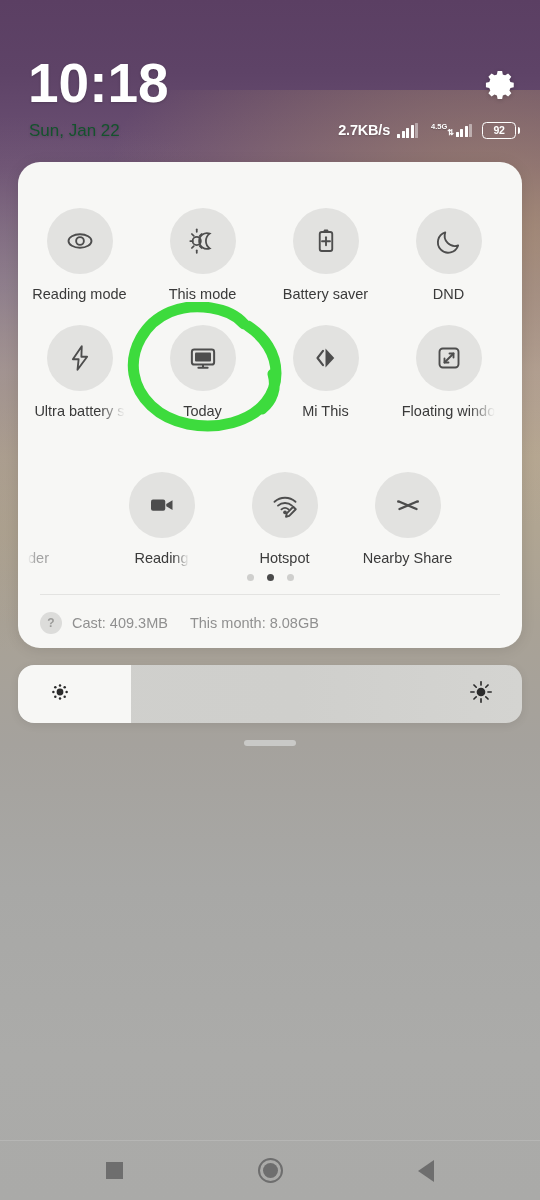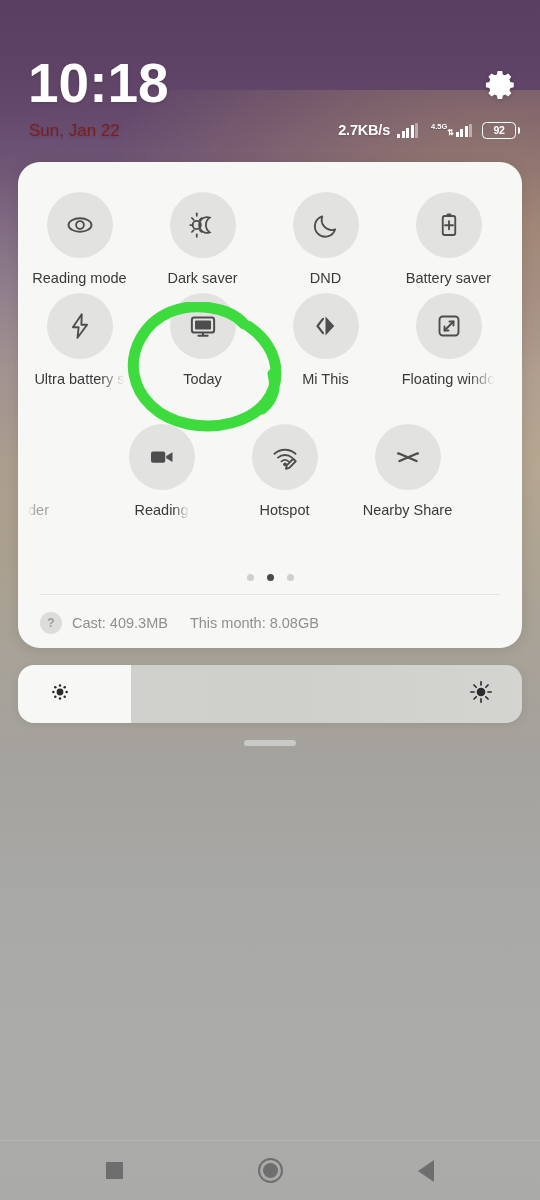--- a/index.html
+++ b/index.html
@@ -40,21 +40,21 @@
   #header{ position:absolute; left:0; right:0; top:0; height:162px; }
 
   #clock{
     position:absolute; left:28px; top:54px;
     font-size:55px; line-height:58px; font-weight:700; color:#ffffff;
     letter-spacing:0px;
     text-shadow:0 1px 3px rgba(0,0,0,.18);
   }
   #date{
     position:absolute; left:29px; top:121px;
-    font-size:17px; color:#7f1d1d; font-weight:400;
+    font-size:17px; color:#14532d; font-weight:400;
     text-shadow:0 1px 3px rgba(0,0,0,.18);
   }
 
   #gear-btn{
     position:absolute; right:22px; top:68px; width:34px; height:34px;
   }
   #gear-btn svg{ display:block; filter:drop-shadow(0 1px 2px rgba(0,0,0,.2)); }
 
   #status-right{
     position:absolute; right:20px; top:119px;
@@ -88,21 +88,21 @@
 
   
   #qs-panel{
     position:absolute; left:18px; top:162px; width:504px; height:486px;
     background:#f7f7f5; border-radius:22px;
     box-shadow:0 2px 14px rgba(0,0,0,.10);
     overflow:hidden;
   }
   #qs-grid{ position:absolute; left:0; top:0; width:100%; }
 
-  .qs-row{ display:flex; height:131px; align-items:flex-start; }
+  .qs-row{ display:flex; height:131px; align-items:flex-start;margin-top:16px; }
   .qs-row.row1{ padding-top:30px; }
   .qs-row.row2{ height:131px; }
   .qs-row.row3{ height:131px; }
 
   .qs-tile{
     flex:0 0 123px; width:123px;
     display:flex; flex-direction:column; align-items:center;
   }
   .qs-circle{
     width:66px; height:66px; border-radius:50%;
@@ -272,42 +272,42 @@
               <line x1="1.8" y1="12" x2="3.8" y2="12"></line>
               <line x1="3.1" y1="6.4" x2="4.6" y2="7.9"></line>
               <line x1="3.1" y1="17.6" x2="4.6" y2="16.1"></line>
               <line x1="10.9" y1="6.4" x2="9.4" y2="7.9"></line>
               <line x1="10.9" y1="17.6" x2="9.4" y2="16.1"></line>
             </g>
             <circle cx="7" cy="12" r="3.3" fill="none" stroke="#4d4d4d" stroke-width="1.4"></circle>
             <path d="M18.6 6.1a6.3 6.3 0 1 0 0 11.8 7.2 7.2 0 0 1 0-11.8z" fill="none" stroke="#4d4d4d" stroke-width="1.4" transform="translate(-1.2,0)"></path>
           </svg>
         </div>
-        <div class="qs-label">Dark saver</div>
-      </div>
-
-      <div class="qs-tile">
-        <div class="qs-circle">
-          <svg width="30" height="30" viewBox="0 0 24 24">
-            <path d="M19.3 15.6A8.2 8.2 0 0 1 9 5.1a8.3 8.3 0 1 0 10.3 10.5z" fill="none" stroke="#4d4d4d" stroke-width="1.5" stroke-linejoin="round"></path>
-          </svg>
-        </div>
-        <div class="qs-label">DND</div>
+        <div class="qs-label">This mode</div>
       </div>
 
       <div class="qs-tile">
         <div class="qs-circle">
           <svg width="30" height="30" viewBox="0 0 24 24">
             <rect x="7" y="4.8" width="10" height="15.2" rx="1.6" fill="none" stroke="#4d4d4d" stroke-width="1.5"></rect>
             <rect x="10.2" y="2.7" width="3.6" height="2.2" rx=".7" fill="#4d4d4d"></rect>
             <line x1="12" y1="9" x2="12" y2="15.4" stroke="#4d4d4d" stroke-width="1.5" stroke-linecap="round"></line>
             <line x1="8.8" y1="12.2" x2="15.2" y2="12.2" stroke="#4d4d4d" stroke-width="1.5" stroke-linecap="round"></line>
           </svg>
         </div>
         <div class="qs-label">Battery saver</div>
+      </div>
+
+      <div class="qs-tile">
+        <div class="qs-circle">
+          <svg width="30" height="30" viewBox="0 0 24 24">
+            <path d="M19.3 15.6A8.2 8.2 0 0 1 9 5.1a8.3 8.3 0 1 0 10.3 10.5z" fill="none" stroke="#4d4d4d" stroke-width="1.5" stroke-linejoin="round"></path>
+          </svg>
+        </div>
+        <div class="qs-label">DND</div>
       </div>
     </div>
 
     <div class="qs-row row2">
 
       <div class="qs-tile">
         <div class="qs-circle">
           <svg width="30" height="30" viewBox="0 0 24 24">
             <path d="M13.4 2.6 6.3 13h4.6l-.9 8.4L17.7 11h-4.6z" fill="none" stroke="#4d4d4d" stroke-width="1.5" stroke-linejoin="round"></path>
           </svg>

